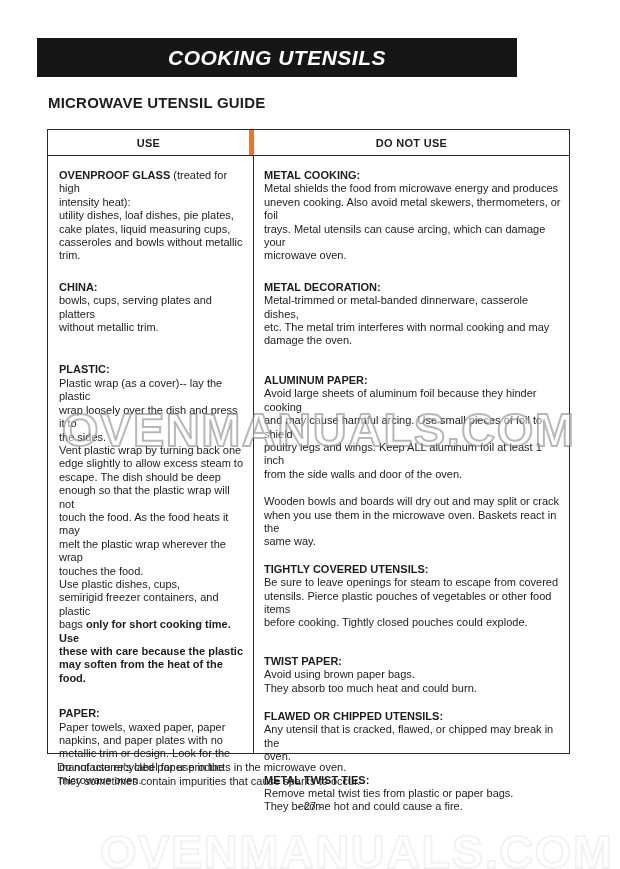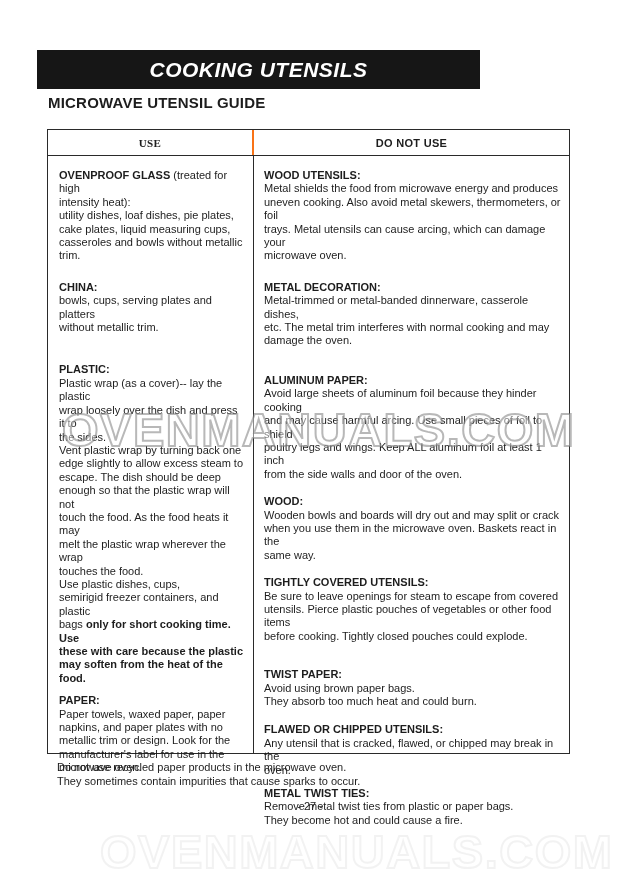--- a/index.html
+++ b/index.html
@@ -10,22 +10,22 @@
     color: #1d1d1d;
   }
   .page {
     position: relative;
     width: 620px; height: 869px;
     background: #fff;
     overflow: hidden;
   }
   .banner {
     position: absolute;
-    left: 37px; top: 50px;
-    width: 443px; height: 39px;
+    left: 37px; top: 38px;
+    width: 480px; height: 39px;
     background: #161616;
     display: flex; align-items: center; justify-content: center;
   }
   .banner span {
     color: #fff;
     font-size: 21px;
     font-weight: bold;
     font-style: italic;
     letter-spacing: 0.5px;
   }
@@ -46,42 +46,42 @@
     display: flex;
     height: 26px;
     border-bottom: 1px solid #2a2a2a;
   }
   .th {
     display: flex; align-items: center; justify-content: center;
     font-weight: bold;
     font-size: 11px;
     letter-spacing: 0.3px;
   }
-  .th.use-th { width: 206px; border-right: 2px solid #f97316; font-family: Liberation Serif, serif; }
+  .th.use-th { width: 206px; border-right: 5px solid #f97316; }
   .th.dnu-th { flex: 1; }
   .tbody {
     display: flex;
     height: 597px;
   }
   .col { font-size: 11px; line-height: 13.4px; }
   .use-col {
     width: 206px;
     border-right: 1px solid #2a2a2a;
     padding: 13px 7px 0 11px;
   }
   .dnu-col {
     flex: 1;
     padding: 13px 7px 0 10px;
   }
   .sec-h, .sec-b { white-space: pre-line; }
   .sec-h b, .sec-b b { font-weight: bold; }
   
   .use-col .sec:nth-child(2) { margin-top: 18px; }
   .use-col .sec:nth-child(3) { margin-top: 29px; }
-  .use-col .sec:nth-child(4) { margin-top: 9px; }
+  .use-col .sec:nth-child(4) { margin-top: 22px; }
   .dnu-col .sec:nth-child(2) { margin-top: 18px; }
   .dnu-col .sec:nth-child(3) { margin-top: 26px; }
   .dnu-col .sec:nth-child(4) { margin-top: 14px; }
   .dnu-col .sec:nth-child(5) { margin-top: 14px; }
   .dnu-col .sec:nth-child(6) { margin-top: 25px; }
   .dnu-col .sec:nth-child(7) { margin-top: 15px; }
   .dnu-col .sec:nth-child(8) { margin-top: 10px; }
   .footer-note {
     position: absolute;
     left: 57px; top: 760px;
@@ -166,41 +166,40 @@
             <div class="sec-h"><b>PAPER:</b></div>
             <div class="sec-b"><span>Paper towels, waxed paper, paper
 napkins, and paper plates with no
 metallic trim or design. Look for the
 manufacturer's label for use in the
 microwave oven.</span></div>
           </div>
         </div>
       <div class="col dnu-col" id="dnu-col">
           <div class="sec">
-            <div class="sec-h"><b>WOOD UTENSILS:</b></div>
+            <div class="sec-h"><b>METAL COOKING:</b></div>
             <div class="sec-b"><span>Metal shields the food from microwave energy and produces
 uneven cooking. Also avoid metal skewers, thermometers, or foil
 trays. Metal utensils can cause arcing, which can damage your
 microwave oven.</span></div>
           </div>
           <div class="sec">
             <div class="sec-h"><b>METAL DECORATION:</b></div>
             <div class="sec-b"><span>Metal-trimmed or metal-banded dinnerware, casserole dishes,
 etc. The metal trim interferes with normal cooking and may
 damage the oven.</span></div>
           </div>
           <div class="sec">
             <div class="sec-h"><b>ALUMINUM PAPER:</b></div>
             <div class="sec-b"><span>Avoid large sheets of aluminum foil because they hinder cooking
 and may cause harmful arcing. Use small pieces of foil to shield
 poultry legs and wings. Keep ALL aluminum foil at least 1 inch
 from the side walls and door of the oven.</span></div>
           </div>
           <div class="sec">
-            <div class="sec-h"><b>WOOD:</b></div>
             <div class="sec-b"><span>Wooden bowls and boards will dry out and may split or crack
 when you use them in the microwave oven. Baskets react in the
 same way.</span></div>
           </div>
           <div class="sec">
             <div class="sec-h"><b>TIGHTLY COVERED UTENSILS:</b></div>
             <div class="sec-b"><span>Be sure to leave openings for steam to escape from covered
 utensils. Pierce plastic pouches of vegetables or other food items
 before cooking. Tightly closed pouches could explode.</span></div>
           </div>

